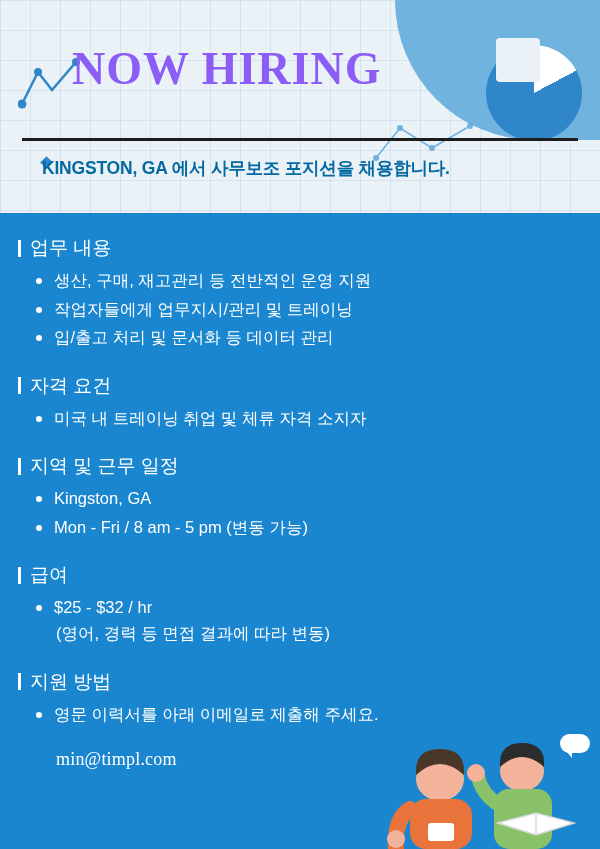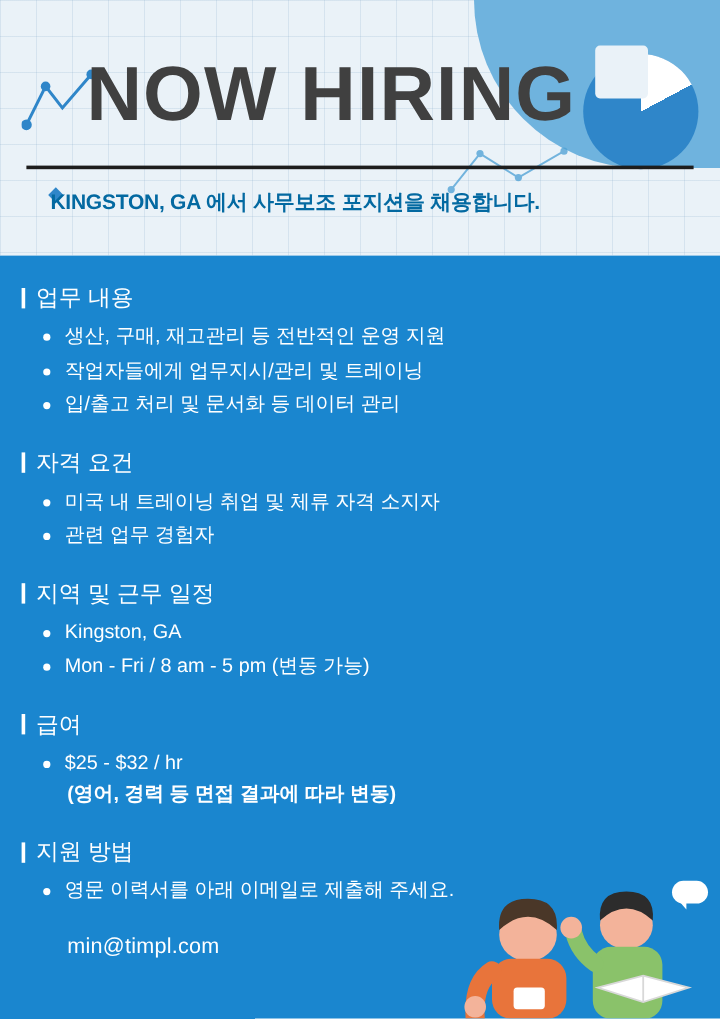--- a/index.html
+++ b/index.html
@@ -87,27 +87,27 @@
     left: 370px;
     top: 118px;
     width: 110px;
     height: 48px;
     opacity: 0.75;
   }
   .hiring-title {
     position: absolute;
     left: 72px;
     top: 46px;
-    font-size: 64px;
+    font-size: 46px;
     line-height: 1;
     font-weight: bold;
-    color: #404040;
+    color: #8b5cf6;
     letter-spacing: 1px;
     white-space: nowrap;
-    font-family: Liberation Sans, sans-serif;
+    font-family: Liberation Serif, serif;
   }
   .rule {
     position: absolute;
     left: 22px;
     top: 138px;
     width: 556px;
     height: 3px;
     background: #1d1d1d;
   }
   .subtitle-wrap {
@@ -189,29 +189,29 @@
     left: 2px;
     top: 10px;
     width: 6px;
     height: 6px;
     border-radius: 50%;
     background: #ffffff;
   }
   ul.bullets li .sub {
     display: block;
     padding-left: 2px;
-    font-weight: bold;
   }
 
   .email {
     color: #ffffff;
     font-size: 18px;
     padding-left: 38px;
     margin-top: 6px;
     letter-spacing: 0.2px;
+    font-family: Liberation Serif, serif;
   }
 
   
   .illus {
     position: absolute;
     right: 0;
     bottom: 0;
     width: 230px;
     height: 130px;
   }
@@ -286,21 +286,20 @@
         </ul>
       </div>
 
       <div class="section">
         <div class="sec-head">
           <span class="sec-bar"></span>
           <span>자격 요건</span>
         </div>
         <ul class="bullets">
           <li><span>미국 내 트레이닝 취업 및 체류 자격 소지자</span></li>
-          <li><span>관련 업무 경험자</span></li>
         </ul>
       </div>
 
       <div class="section">
         <div class="sec-head">
           <span class="sec-bar"></span>
           <span>지역 및 근무 일정</span>
         </div>
         <ul class="bullets">
           <li><span>Kingston, GA</span></li>

